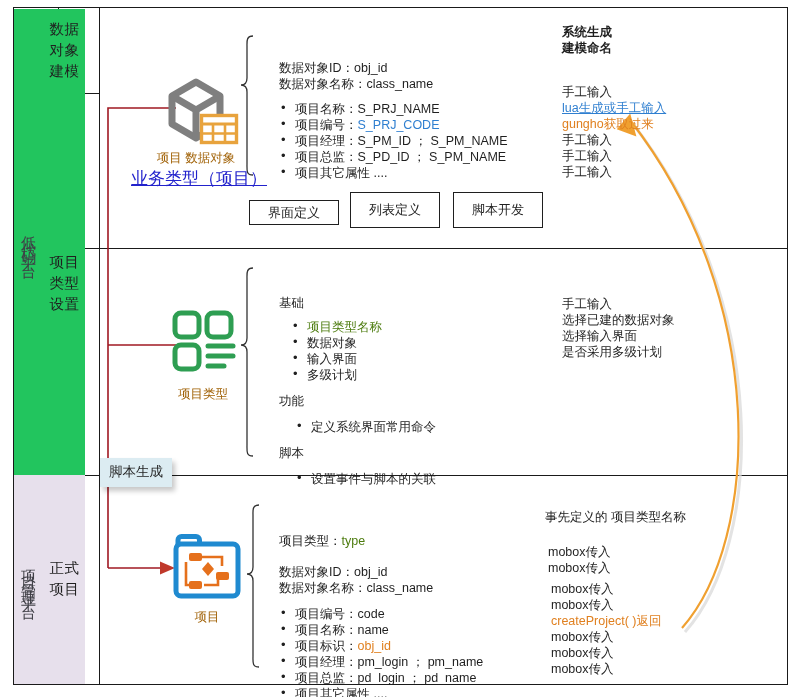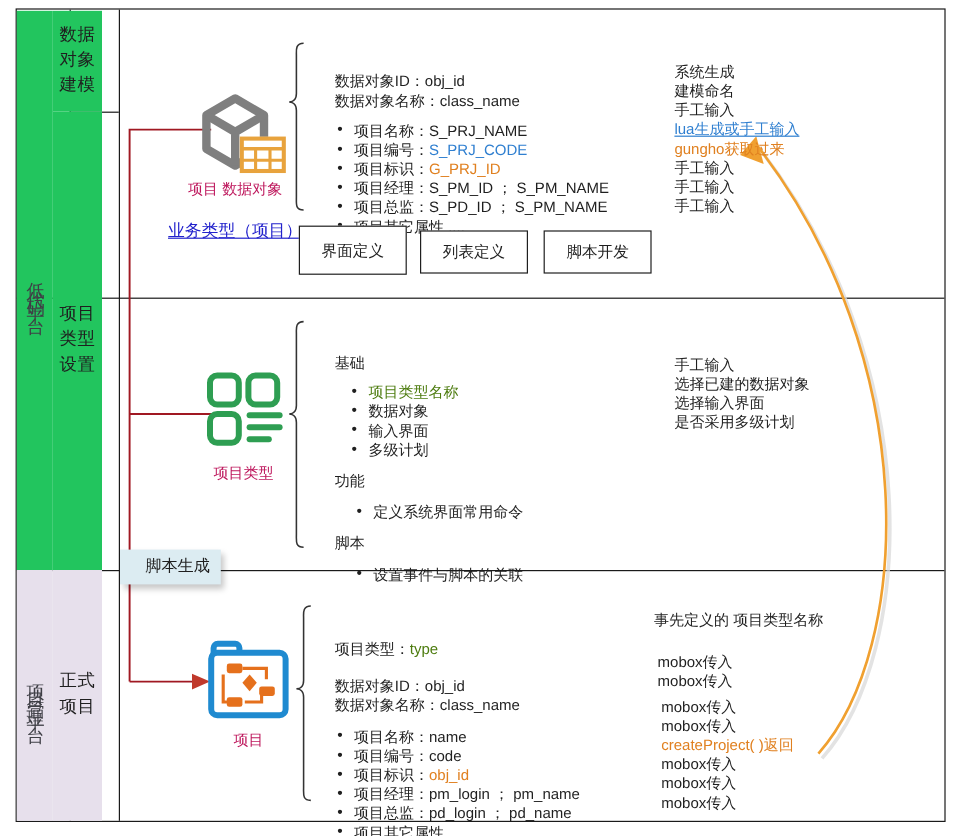--- a/index.html
+++ b/index.html
@@ -73,24 +73,24 @@
     letter-spacing: 0.5px;
   }
 
   
   .iconblock {
     position: absolute;
     text-align: center;
     width: 130px;
   }
   .iconblock .cap {
-    font-size: 12.5px; color: #be185d; margin-top: 4px; white-space: nowrap;
+    font-size: 12.5px; color: #a16207; margin-top: 4px; white-space: nowrap;
   }
   .iconblock .cap2 {
-    font-size: 14px; color: #2222cc; margin-top: 17px; white-space: nowrap;
+    font-size: 17px; color: #2222cc; margin-top: 0; white-space: nowrap;
   }
 
   
   .tblock { position: absolute; font-size: 12.5px; color: #1f1f1f; line-height: 16px; white-space: nowrap; margin-top: 24px; }
   .tblock ul { list-style: none; margin: 0; padding: 0; }
   .tblock li { position: relative; padding-left: 16px; }
   .tblock li::before {
     content: "\2022";
     position: absolute; left: 2px; top: -1px;
     font-size: 13px; color: #1f1f1f;
@@ -111,21 +111,21 @@
     display: flex; align-items: center; justify-content: center;
     font-size: 13px; color: #1f1f1f;
   }
 
   
   .callout {
     position: absolute;
     background: #dcecf2;
     color: #1f1f1f;
     font-size: 13.5px;
-    padding: 5px 9px 6px 21px;
+    padding: 5px 9px 6px 9px;
     box-shadow: 3px 4px 5px rgba(0,0,0,0.22);
     white-space: nowrap;
   }
 
   svg.overlay {
     position: absolute; left: 0; top: 0;
     width: 802px; height: 697px;
     pointer-events: none;
   }
 </style>
@@ -220,41 +220,40 @@
     <div class="cap2" style="text-decoration:underline;">业务类型（项目）</div>
   </div>
 
   <div class="tblock" style="left:279px; top:36px;">
     <div>数据对象ID：obj_id</div>
     <div>数据对象名称：class_name</div>
     <div style="height:9px"></div>
     <ul>
       <li><span>项目名称：</span><span>S_PRJ_NAME</span></li>
       <li><span>项目编号：</span><span class="blue">S_PRJ_CODE</span></li>
-      <li><span>项目标识：</span><span class="orange">G_PRJ_ID</span></li>
       <li><span>项目经理：</span><span>S_PM_ID ； S_PM_NAME</span></li>
       <li><span>项目总监：</span><span>S_PD_ID ； S_PM_NAME</span></li>
       <li><span>项目其它属性 ....</span><span></span></li>
     </ul>
   </div>
 
-  <div class="ann" style="left:562px; top:52px;">
+  <div class="ann" style="left:562px; top:24px;font-weight:bold;">
     <div>系统生成</div>
     <div>建模命名</div>
   </div>
   <div class="ann" style="left:562px; top:84px;">
     <div>手工输入</div>
     <div class="blue" style="text-decoration:underline;">lua生成或手工输入</div>
     <div class="orange">gungho获取过来</div>
     <div>手工输入</div>
     <div>手工输入</div>
     <div>手工输入</div>
   </div>
 
-  <div class="obox" style="left:249px; top:188px; width:90px; height:41px;">界面定义</div>
+  <div class="obox" style="left:249px; top:200px; width:90px; height:25px;">界面定义</div>
   <div class="obox" style="left:350px; top:192px; width:90px; height:36px;">列表定义</div>
   <div class="obox" style="left:453px; top:192px; width:90px; height:36px;">脚本开发</div>
 
   <div class="iconblock" style="left:138px; top:382px;">
     <div class="cap">项目类型</div>
   </div>
 
   <div class="tblock" style="left:279px; top:271px;">
     <div>基础</div>
     <div style="height:8px"></div>
@@ -293,22 +292,22 @@
 
   <div class="tblock" style="left:279px; top:509px;">
     <div>
       <span>项目类型：</span><span class="red">type</span>
     </div>
     <div style="height:15px"></div>
     <div>数据对象ID：obj_id</div>
     <div>数据对象名称：class_name</div>
     <div style="height:10px"></div>
     <ul>
+      <li><span>项目编号：</span><span>code</span></li>
       <li><span>项目名称：</span><span>name</span></li>
-      <li><span>项目编号：</span><span>code</span></li>
       <li><span>项目标识：</span><span class="orange">obj_id</span></li>
       <li><span>项目经理：</span><span>pm_login ；  pm_name</span></li>
       <li><span>项目总监：</span><span>pd_login ；  pd_name</span></li>
       <li><span>项目其它属性 ....</span><span></span></li>
     </ul>
   </div>
 
   <div class="ann red" style="left:545px; top:509px;">事先定义的 项目类型名称</div>
   <div class="ann" style="left:548px; top:544px;">
     <div>mobox传入</div>

